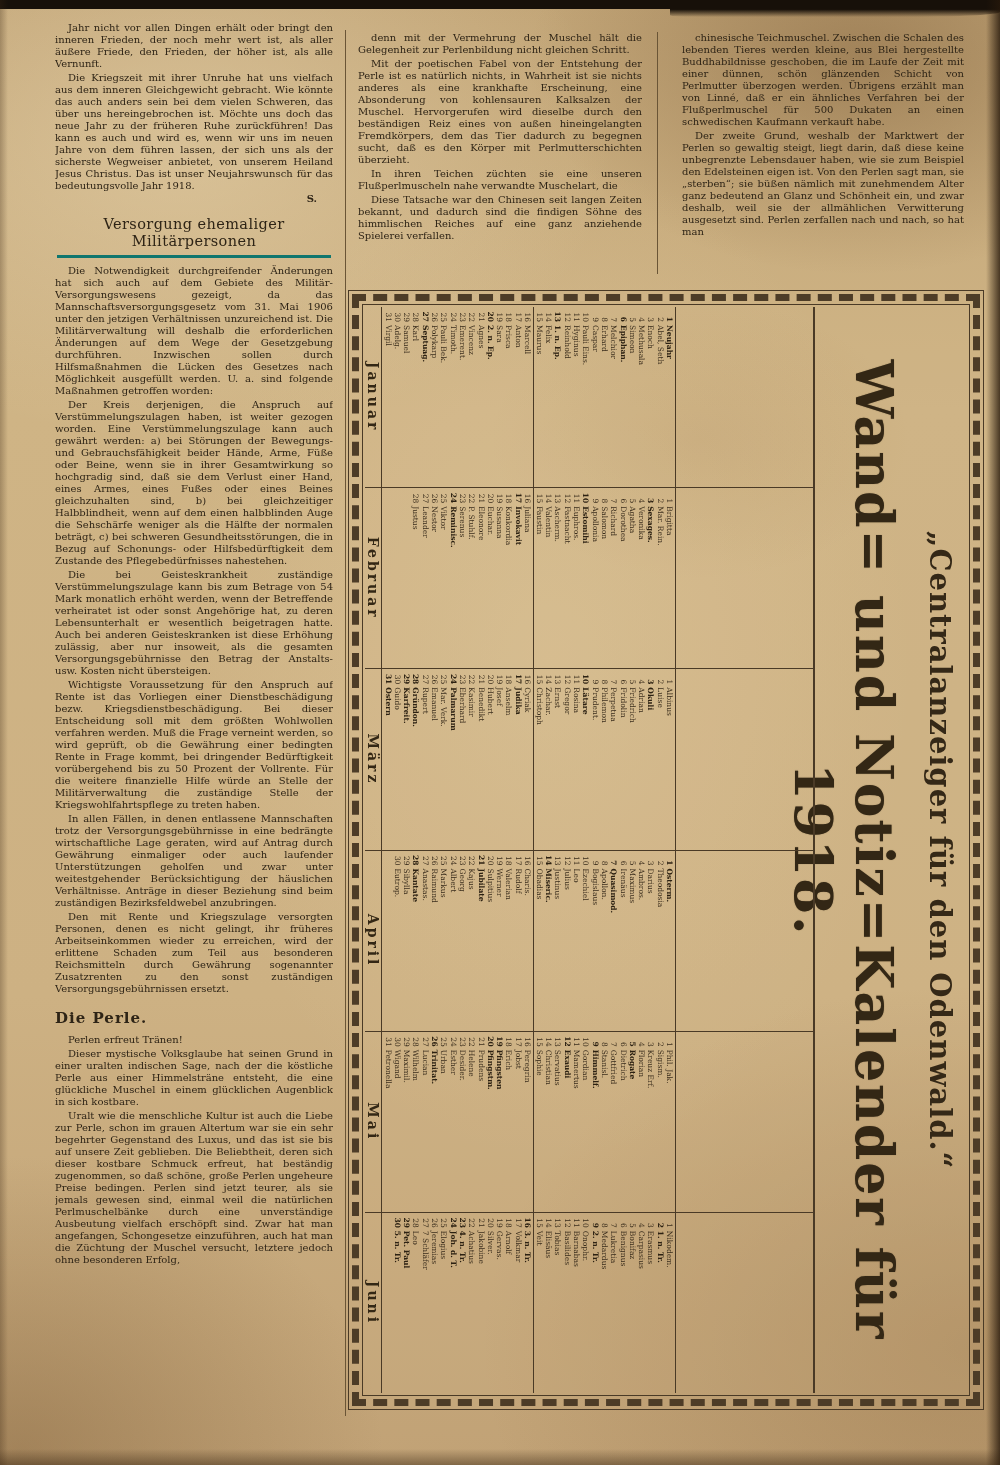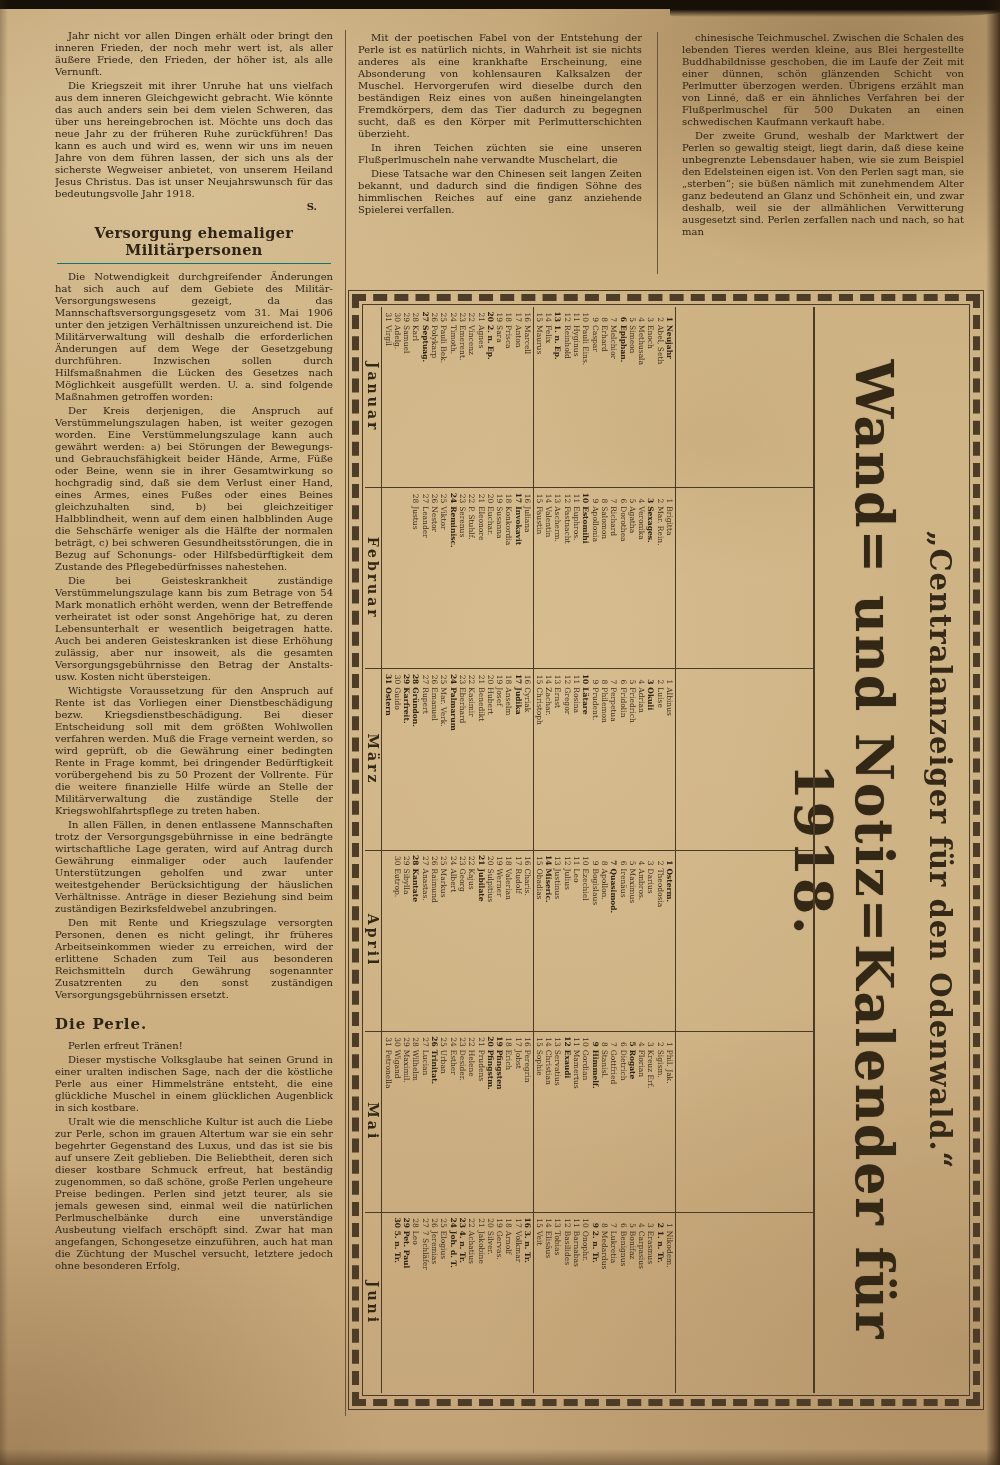--- a/index.html
+++ b/index.html
@@ -25,27 +25,27 @@
   .edge-bottom{left:0;right:0;bottom:0;height:16px;
     background:linear-gradient(0deg,rgba(50,32,14,.45),rgba(50,32,14,0));}
   .edge-left{top:0;left:0;bottom:0;width:8px;
     background:linear-gradient(90deg,rgba(60,40,20,.30),rgba(60,40,20,0));}
 
   .vrule{position:absolute;width:1px;background:#6a5536;z-index:2;}
   #rule-main{left:345px;top:30px;height:1386px;}
   #rule-col23{left:657px;top:32px;height:242px;}
 
   .col{position:absolute;text-align:justify;font-size:10px;line-height:1.2;z-index:3;}
-  #col1{left:55px;top:30px;width:278px;height:1392px;overflow:hidden;}
+  #col1{left:55px;top:22px;width:278px;height:1392px;overflow:hidden;}
   #col2{left:358px;top:32px;width:284px;height:248px;overflow:hidden;}
   #col3{left:682px;top:32px;width:282px;height:244px;overflow:hidden;}
   .col p{margin:0 0 2px;text-indent:13px;}
   .sig{text-align:right;padding-right:16px;font-weight:bold;margin-top:-1px;}
-  .h-mil{font-size:14.5px;font-weight:bold;text-align:center;margin:11px 2px 7px;
-    padding-bottom:4px;border-bottom:1px solid #0f766e;letter-spacing:.4px;}
+  .h-mil{font-size:14.5px;font-weight:normal;text-align:center;margin:11px 2px 7px;
+    padding-bottom:4px;border-bottom:3px solid #0f766e;letter-spacing:.4px;}
   .h-perle{font-size:15px;font-weight:bold;text-align:left;margin:14px 0 7px;letter-spacing:1px;}
 
   
   #cal{position:absolute;left:348px;top:290px;width:634px;height:1118px;
     border:1px solid #4a3a26;z-index:3;background:rgba(210,185,140,.18);}
   #cal .band{position:absolute;inset:3px;border:7px dashed #4d3c27;}
   #cal .inner-line{position:absolute;inset:13px;border:1px solid #4a3a26;}
   .cal-rot{position:absolute;left:16px;top:16px;width:1086px;height:602px;
     transform-origin:0 0;transform:rotate(90deg) translate(0,-602px);
     display:flex;flex-direction:column;box-sizing:border-box;}
@@ -92,20 +92,21 @@
   <div class="h-perle">Die Perle.</div>
   <div>
       <p>Perlen erfreut Tränen!</p>
       <p>Dieser mystische Volksglaube hat seinen Grund in einer uralten indischen Sage, nach der die köstliche Perle aus einer Himmelsträne entsteht, die eine glückliche Muschel in einem glücklichen Augenblick in sich kostbare.</p>
       <p>Uralt wie die menschliche Kultur ist auch die Liebe zur Perle, schon im grauen Altertum war sie ein sehr begehrter Gegenstand des Luxus, und das ist sie bis auf unsere Zeit geblieben. Die Beliebtheit, deren sich dieser kostbare Schmuck erfreut, hat beständig zugenommen, so daß schöne, große Perlen ungeheure Preise bedingen. Perlen sind jetzt teurer, als sie jemals gewesen sind, einmal weil die natürlichen Perlmuschelbänke durch eine unverständige Ausbeutung vielfach erschöpft sind. Zwar hat man angefangen, Schongesetze einzuführen, auch hat man die Züchtung der Muschel versucht, letztere jedoch ohne besonderen Erfolg,</p>
     </div>
 </div>
 
 <div class="col" id="col2">
   <div>
+      <p>denn mit der Vermehrung der Muschel hält die Gelegenheit zur Perlenbildung nicht gleichen Schritt.</p>
       <p>Mit der poetischen Fabel von der Entstehung der Perle ist es natürlich nichts, in Wahrheit ist sie nichts anderes als eine krankhafte Erscheinung, eine Absonderung von kohlensauren Kalksalzen der Muschel. Hervorgerufen wird dieselbe durch den beständigen Reiz eines von außen hineingelangten Fremdkörpers, dem das Tier dadurch zu begegnen sucht, daß es den Körper mit Perlmutterschichten überzieht.</p>
       <p>In ihren Teichen züchten sie eine unseren Flußperlmuscheln nahe verwandte Muschelart, die</p>
       <p>Diese Tatsache war den Chinesen seit langen Zeiten bekannt, und dadurch sind die findigen Söhne des himmlischen Reiches auf eine ganz anziehende Spielerei verfallen.</p>
     </div>
 </div>
 
 <div class="col" id="col3">
   <div>
       <p>chinesische Teichmuschel. Zwischen die Schalen des lebenden Tieres werden kleine, aus Blei hergestellte Buddhabildnisse geschoben, die im Laufe der Zeit mit einer dünnen, schön glänzenden Schicht von Perlmutter überzogen werden. Übrigens erzählt man von Linné, daß er ein ähnliches Verfahren bei der Flußperlmuschel für 500 Dukaten an einen schwedischen Kaufmann verkauft habe.</p>
       <p>Der zweite Grund, weshalb der Marktwert der Perlen so gewaltig steigt, liegt darin, daß diese keine unbegrenzte Lebensdauer haben, wie sie zum Beispiel den Edelsteinen eigen ist. Von den Perlen sagt man, sie „sterben“; sie büßen nämlich mit zunehmendem Alter ganz bedeutend an Glanz und Schönheit ein, und zwar deshalb, weil sie der allmählichen Verwitterung ausgesetzt sind. Perlen zerfallen nach und nach, so hat man</p>

